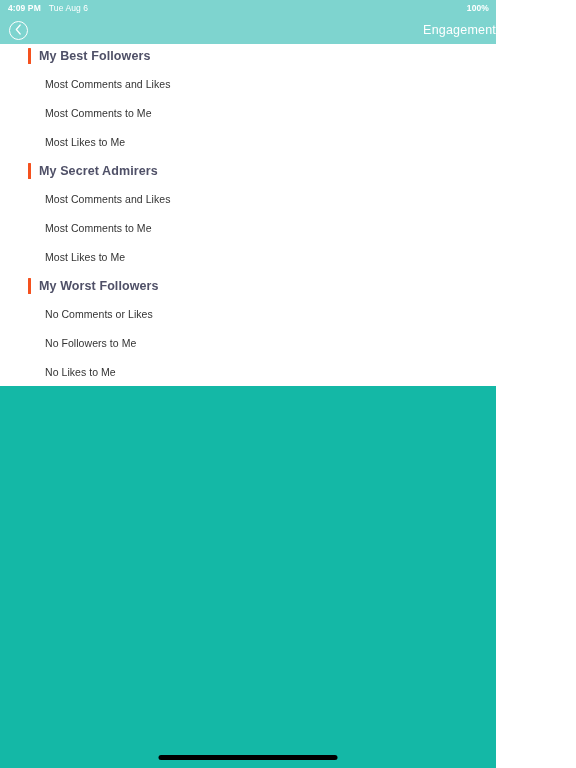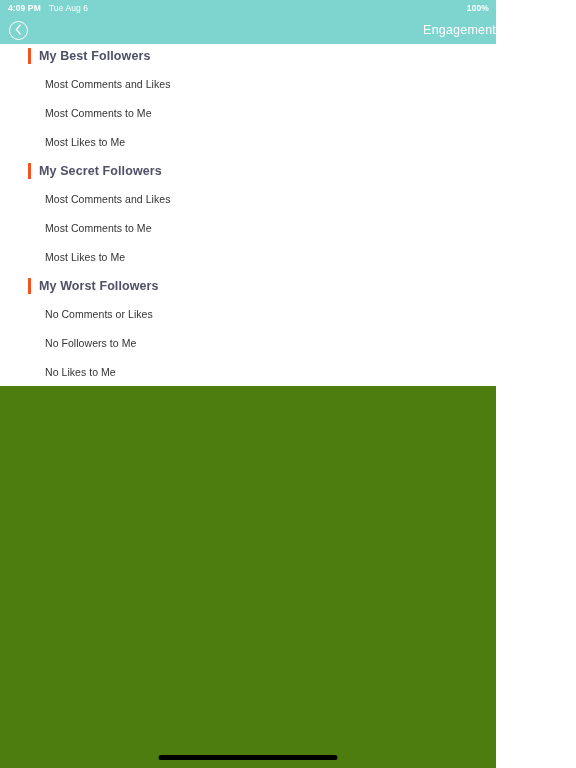--- a/index.html
+++ b/index.html
@@ -13,21 +13,21 @@
     font-family: "Liberation Sans", sans-serif;
     background: #ffffff;
     overflow: hidden;
     -webkit-font-smoothing: antialiased;
   }
 
   .device {
     position: relative;
     width: 496px;
     height: 768px;
-    background: #4d7c0f;
+    background: #14b8a6;
     overflow: hidden;
   }
 
   
   .status-bar {
     position: relative;
     height: 16px;
     background: #7ed4cf;
     display: flex;
     align-items: center;
@@ -199,21 +199,21 @@
         <span class="section-title">My Best Followers</span>
       </div>
       <div class="list-item">Most Comments and Likes</div>
       <div class="list-item">Most Comments to Me</div>
       <div class="list-item">Most Likes to Me</div>
     </div>
 
     <div class="section">
       <div class="section-header">
         <span class="section-accent"></span>
-        <span class="section-title">My Secret Followers</span>
+        <span class="section-title">My Secret Admirers</span>
       </div>
       <div class="list-item">Most Comments and Likes</div>
       <div class="list-item">Most Comments to Me</div>
       <div class="list-item">Most Likes to Me</div>
     </div>
 
     <div class="section">
       <div class="section-header">
         <span class="section-accent"></span>
         <span class="section-title">My Worst Followers</span>

